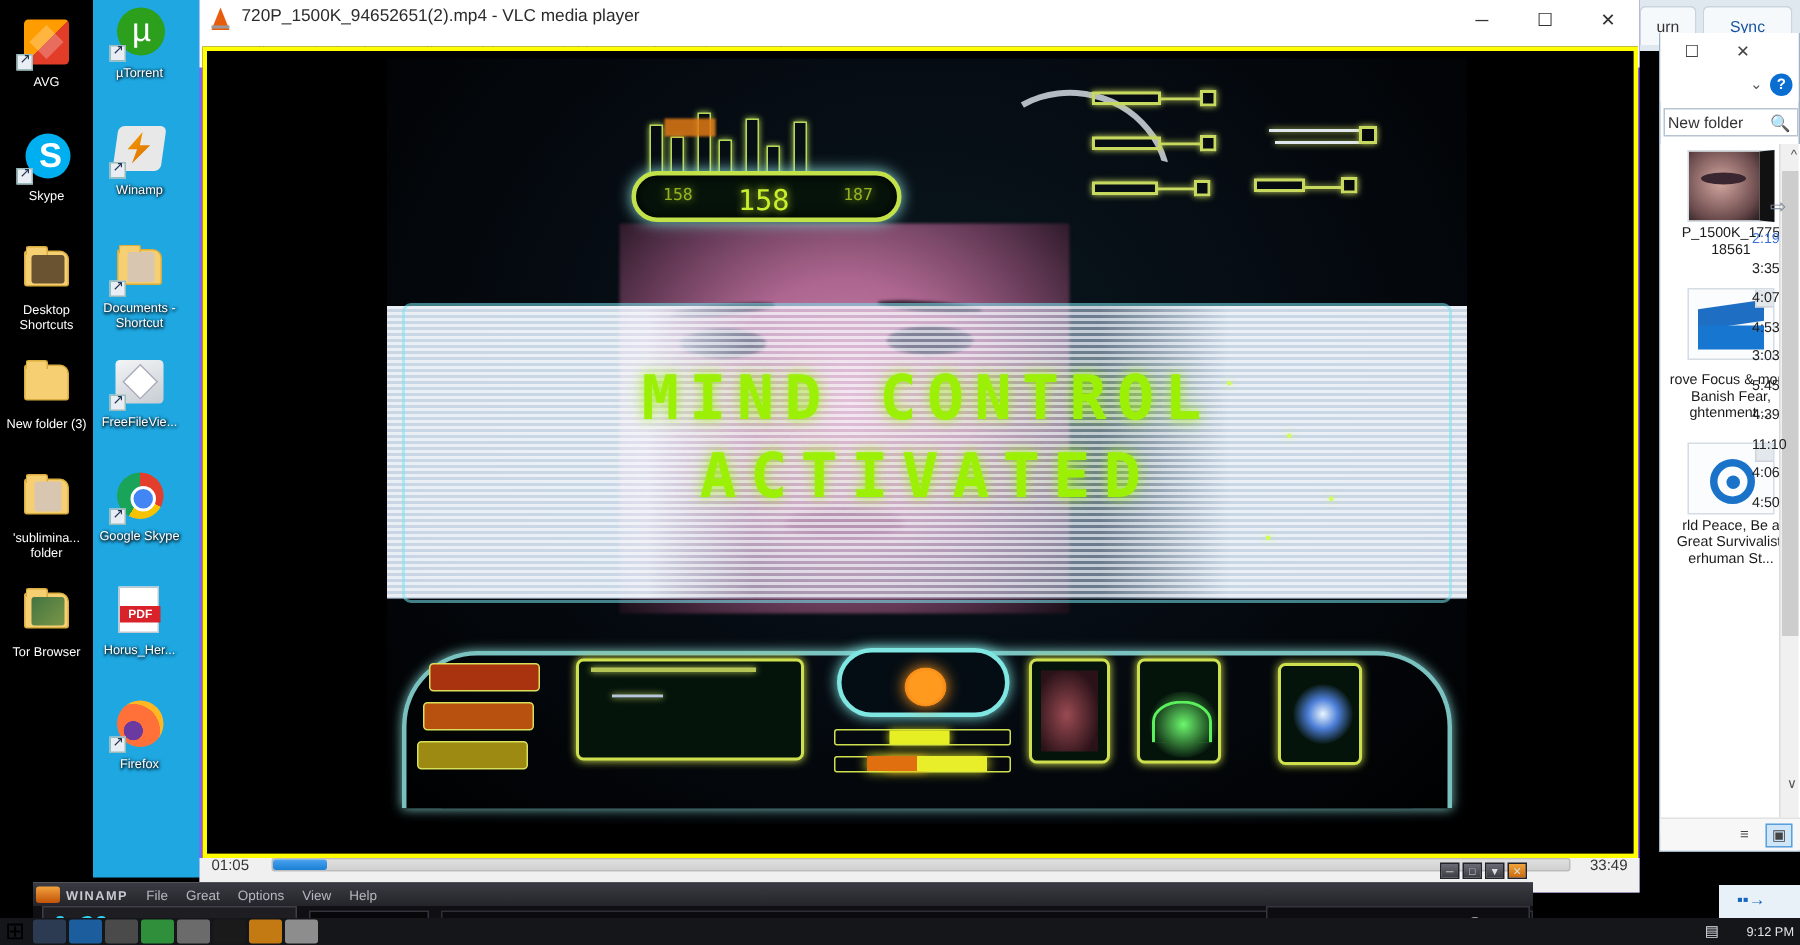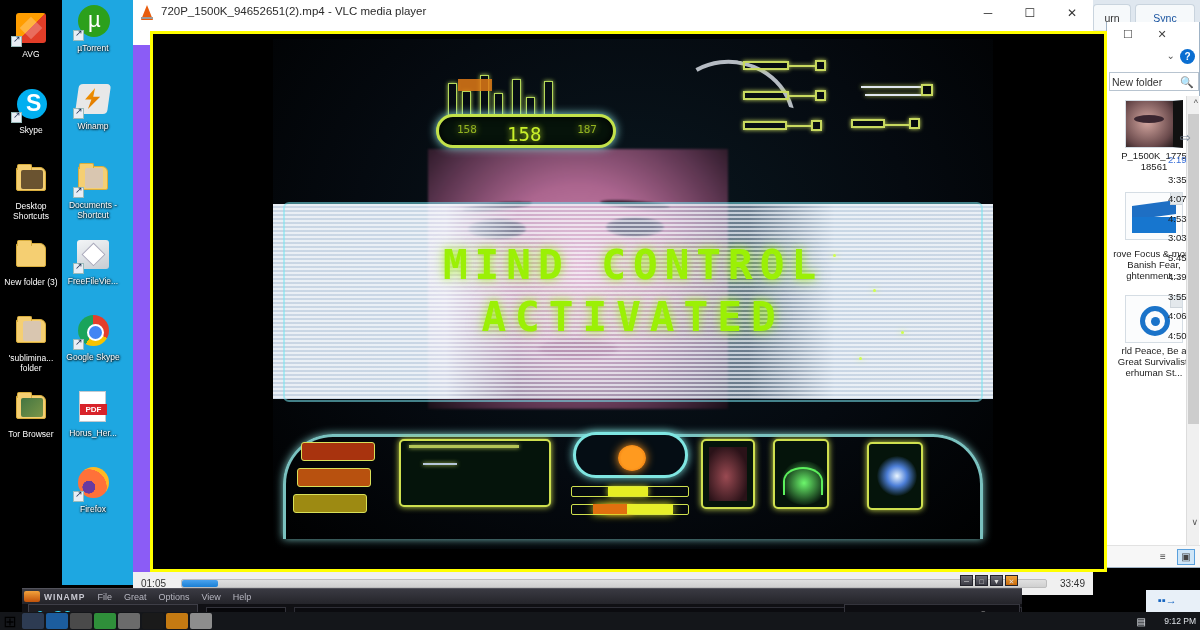--- a/index.html
+++ b/index.html
@@ -61,23 +61,23 @@
   
   .vlc-win { position:absolute; left:133px; top:0; width:960px; height:595px; background:#8b5cf6; }
   .vlc-titlebar { position:relative; height:26px; background:#fff; }
   .vlc-title-icon{position:absolute;left:8px;top:5px;width:0;height:0;border-left:6px solid transparent;border-right:6px solid transparent;border-bottom:15px solid #e85c0d;}
   .vlc-title-icon:after{content:"";position:absolute;left:-6px;top:12px;width:12px;height:2px;background:#9a9a9a;}
   .vlc-title-text{position:absolute;left:28px;top:5px;font-size:11.5px;color:#2b2b2b;}
   .wbtns{position:absolute;right:0;top:0;display:flex;height:26px;}
   .wbtn{width:42px;height:26px;display:flex;align-items:center;justify-content:center;font-size:12px;color:#333;}
   .vlc-menubar{height:19px;background:#fff;display:flex;align-items:center;padding-left:10px;gap:0;}
   .vlc-menu{font-size:11.5px;color:#6c6c6c;padding:0 9px;}
-  .vlc-video-frame{position:absolute;left:2px;top:31px;width:957px;height:541px;border:3px solid #ffff00;background:#000;overflow:hidden;margin-left:15px;}
+  .vlc-video-frame{position:absolute;left:2px;top:31px;width:957px;height:541px;border:3px solid #ffff00;background:#000;overflow:hidden;}
   .vlc-video{position:absolute;left:0;top:0;width:951px;height:535px;background:#000;}
-  .vlc-bottom{position:absolute;left:0;bottom:0;width:960px;height:23px;background:#f0f0f0;display:flex;align-items:center;padding:0 8px;}
+  .vlc-bottom{position:absolute;left:0;bottom:0;width:960px;height:23px;background:#f0f0f0;display:flex;align-items:flex-start;padding:0 8px;}
   .vlc-time{font-size:10px;color:#333;width:34px;}
   .vlc-seek{position:relative;flex:1;height:9px;background:linear-gradient(#e0e0e0,#d0d0d0);border:1px solid #bdbdbd;border-radius:2px;margin:0 6px;}
   .vlc-seek-fill{position:absolute;left:0;top:0;height:100%;width:4.2%;background:linear-gradient(#4aa3ef,#1a7fd4);border-radius:2px;}
   .vlc-total{font-size:10px;color:#333;width:32px;text-align:right;}
 
   
   .scene{position:absolute;left:120px;top:5px;width:720px;height:510px;}
   .scene-bg{position:absolute;inset:0;background:radial-gradient(ellipse at 50% 40%, #0a1820 0%, #050a10 55%, #000 100%);}
   .face{position:absolute;left:155px;top:110px;width:300px;height:260px;
     background:radial-gradient(ellipse at 50% 45%, #d98fb8 0%, #b46a95 40%, #5d3550 75%, #1a0f18 100%);
@@ -407,21 +407,21 @@
 
   <div class="arrow-ic">⇨</div>
   <div class="times-col">
     <div>2:19</div>
     <div>3:35</div>
     <div>4:07</div>
     <div>4:53</div>
     <div>3:03</div>
     <div>5:45</div>
     <div>4:39</div>
-    <div>3:55</div>
+    <div>11:10</div>
     <div>4:06</div>
     <div>4:50</div>
   </div>
 
   <div class="vlc-win">
     <div class="vlc-titlebar">
       <span class="vlc-title-icon"></span>
       <span class="vlc-title-text">720P_1500K_94652651(2).mp4 - VLC media player</span>
       <div class="wbtns">
         <div class="wbtn">─</div>

